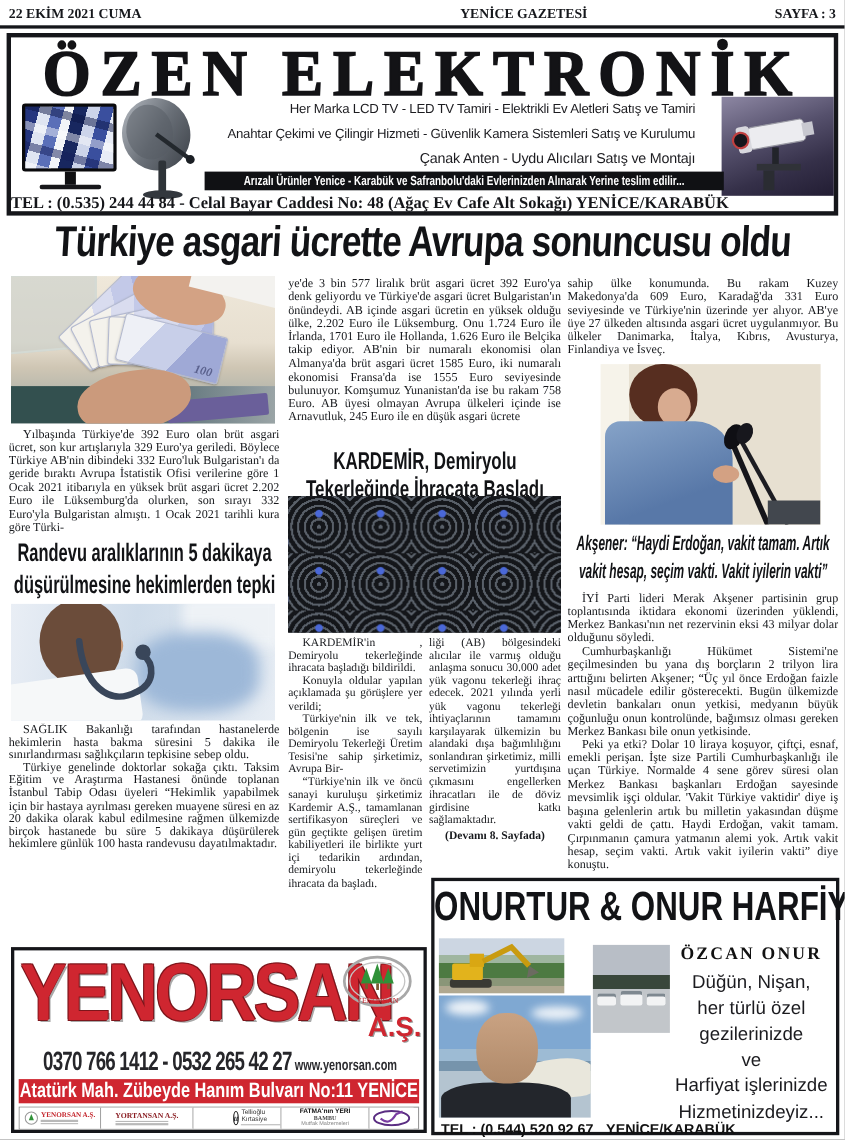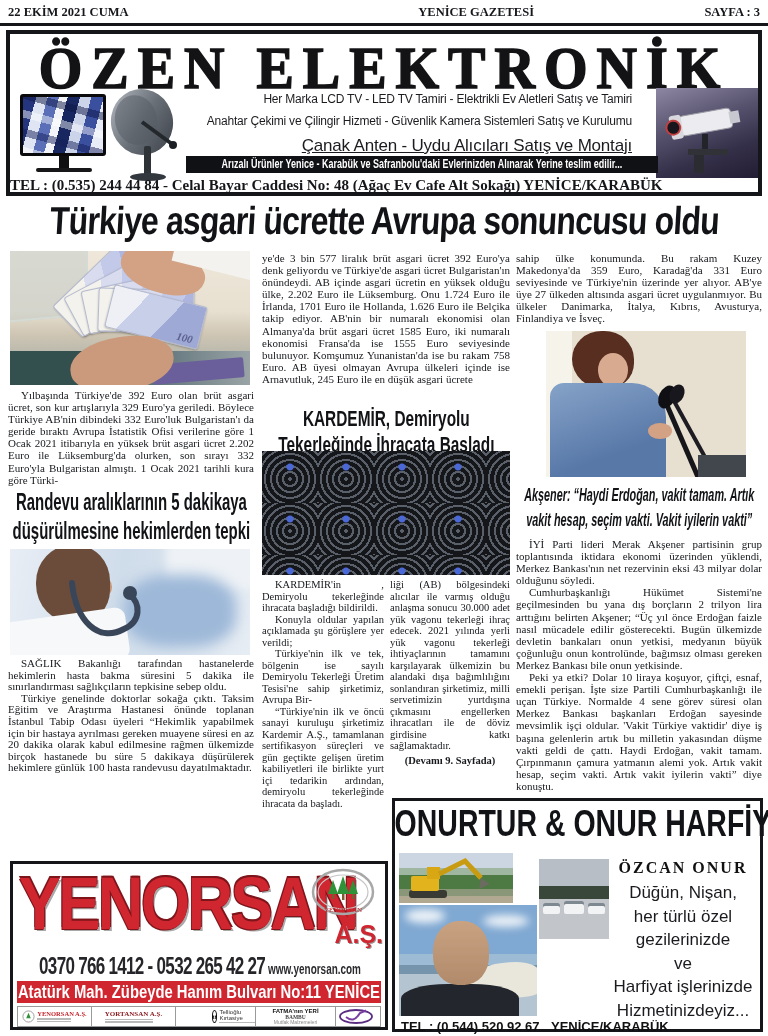--- a/index.html
+++ b/index.html
@@ -190,21 +190,21 @@
           <rect x="74" y="28" width="10" height="12" fill="#c8c8d0"></rect>
         </g>
         <rect x="46" y="46" width="6" height="16" fill="#22242a"></rect>
         <rect x="32" y="61" width="40" height="6" fill="#303238"></rect>
         <rect x="38" y="67" width="10" height="18" fill="#2a2c32"></rect>
       </svg>
     </div>
 
     <div class="abs sans center ozen-line" style="left:152px;top:58px;width:470px;">Her Marka LCD TV - LED TV Tamiri - Elektrikli Ev Aletleri Satış ve Tamiri</div>
     <div class="abs sans center ozen-line" style="left:152px;top:80px;width:470px;">Anahtar Çekimi ve Çilingir Hizmeti - Güvenlik Kamera Sistemleri Satış ve Kurulumu</div>
-    <div class="abs sans center ozen-line" style="left:152px;top:102px;width:470px;font-size:17px;text-decoration:underline;">Çanak Anten - Uydu Alıcıları Satış ve Montajı</div>
+    <div class="abs sans center ozen-line" style="left:152px;top:102px;width:470px;font-size:13px;">Çanak Anten - Uydu Alıcıları Satış ve Montajı</div>
 
     <div class="abs ozen-banner sans">
       <span class="cond">Arızalı Ürünler Yenice - Karabük ve Safranbolu'daki Evlerinizden Alınarak Yerine teslim edilir...</span>
     </div>
     <div class="abs ozen-contact serif">TEL : (0.535) 244 44 84 - Celal Bayar Caddesi No: 48 (Ağaç Ev Cafe Alt Sokağı) YENİCE/KARABÜK</div>
   </div>
 
   <div class="abs main-hl hl">
     <span class="cond">Türkiye asgari ücrette Avrupa sonuncusu oldu</span>
   </div>
@@ -225,21 +225,21 @@
     <div class="hand" style="left:60px;bottom:-6px;width:104px;height:54px;transform:rotate(-8deg);background:#cb9a7c;"></div>
   </div>
 
   <div class="abs body-col serif" style="left:8px;top:389px;width:246px;height:97px;">
     <p>Yılbaşında Türkiye'de 392 Euro olan brüt asgari ücret, son kur artışlarıyla 329 Euro'ya geriledi. Böylece Türkiye AB'nin dibindeki 332 Euro'luk Bulgaristan'ı da geride bıraktı Avrupa İstatistik Ofisi verilerine göre 1 Ocak 2021 itibarıyla en yüksek brüt asgari ücret 2.202 Euro ile Lüksemburg'da olurken, son sırayı 332 Euro'yla Bulgaristan almıştı. 1 Ocak 2021 tarihli kura göre Türki-</p>
   </div>
   <div class="abs body-col serif" style="left:262px;top:252px;width:248px;height:152px;">
     <p class="ni">ye'de 3 bin 577 liralık brüt asgari ücret 392 Euro'ya denk geliyordu ve Türkiye'de asgari ücret Bulgaristan'ın önündeydi. AB içinde asgari ücretin en yüksek olduğu ülke, 2.202 Euro ile Lüksemburg. Onu 1.724 Euro ile İrlanda, 1701 Euro ile Hollanda, 1.626 Euro ile Belçika takip ediyor. AB'nin bir numaralı ekonomisi olan Almanya'da brüt asgari ücret 1585 Euro, iki numaralı ekonomisi Fransa'da ise 1555 Euro seviyesinde bulunuyor. Komşumuz Yunanistan'da ise bu rakam 758 Euro. AB üyesi olmayan Avrupa ülkeleri içinde ise Arnavutluk, 245 Euro ile en düşük asgari ücrete</p>
   </div>
   <div class="abs body-col serif" style="left:516px;top:252px;width:246px;height:78px;">
-    <p class="ni">sahip ülke konumunda. Bu rakam Kuzey Makedonya'da 359 Euro, Karadağ'da 331 Euro seviyesinde ve Türkiye'nin üzerinde yer alıyor. AB'ye üye 27 ülkeden altısında asgari ücret uygulanmıyor. Bu ülkeler Danimarka, İtalya, Kıbrıs, Avusturya, Finlandiya ve İsveç.</p>
+    <p class="ni">sahip ülke konumunda. Bu rakam Kuzey Makedonya'da 609 Euro, Karadağ'da 331 Euro seviyesinde ve Türkiye'nin üzerinde yer alıyor. AB'ye üye 27 ülkeden altısında asgari ücret uygulanmıyor. Bu ülkeler Danimarka, İtalya, Kıbrıs, Avusturya, Finlandiya ve İsveç.</p>
   </div>
 
   <div class="abs rand-hl hl" style="left:8px;top:488px;width:246px;">
     <span class="cond">Randevu aralıklarının 5 dakikaya</span>
     <span class="cond">düşürülmesine hekimlerden tepki</span>
   </div>
 
   <div class="abs doctor">
     <div class="doc-blob1"></div>
     <div class="doc-blob2"></div>
@@ -265,21 +265,21 @@
   <div class="abs wheels"></div>
 
   <div class="abs body-col serif subcol" style="left:262px;top:579px;width:122px;height:280px;">
     <p>KARDEMİR'in , Demiryolu tekerleğinde ihracata başladığı bildirildi.</p>
     <p>Konuyla oldular yapılan açıklamada şu görüşlere yer verildi;</p>
     <p>Türkiye'nin ilk ve tek, bölgenin ise sayılı Demiryolu Tekerleği Üretim Tesisi'ne sahip şirketimiz, Avrupa Bir-</p>
     <p>“Türkiye'nin ilk ve öncü sanayi kuruluşu şirketimiz Kardemir A.Ş., tamamlanan sertifikasyon süreçleri ve gün geçtikte gelişen üretim kabiliyetleri ile birlikte yurt içi tedarikin ardından, demiryolu tekerleğinde ihracata da başladı.</p>
   </div>
   <div class="abs body-col serif subcol" style="left:390px;top:579px;width:120px;height:212px;">
     <p class="ni">liği (AB) bölgesindeki alıcılar ile varmış olduğu anlaşma sonucu 30.000 adet yük vagonu tekerleği ihraç edecek. 2021 yılında yerli yük vagonu tekerleği ihtiyaçlarının tamamını karşılayarak ülkemizin bu alandaki dışa bağımlılığını sonlandıran şirketimiz, milli servetimizin yurtdışına çıkmasını engellerken ihracatları ile de döviz girdisine katkı sağlamaktadır.</p>
-    <p class="dev">(Devamı 9. Sayfada)</p>
+    <p class="dev">(Devamı 8. Sayfada)</p>
   </div>
 
   <div class="abs aks-photo">
     <div class="aks-hair"></div>
     <div class="aks-face"></div>
     <div class="aks-blazer"></div>
     <div class="aks-hand"></div>
     <svg width="200" height="146" style="position:absolute;left:0;top:0;">
       <path d="M120 72 L152 146" stroke="#15151a" stroke-width="5"></path>
       <path d="M128 70 L170 146" stroke="#1c1c22" stroke-width="4"></path>

